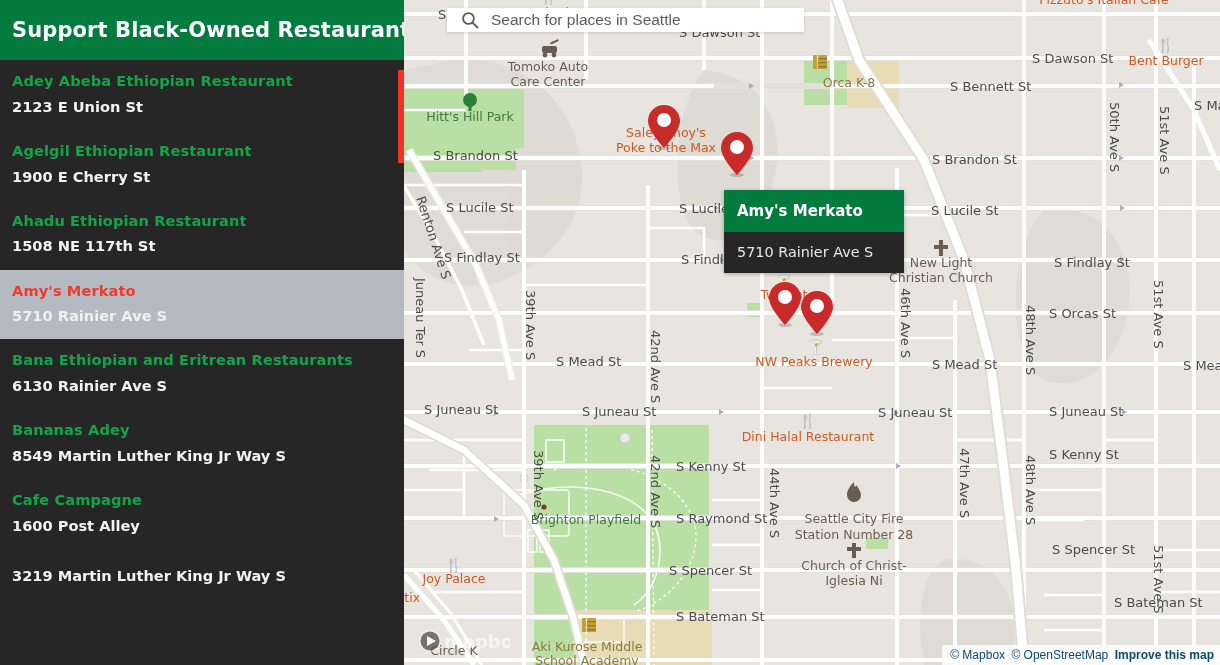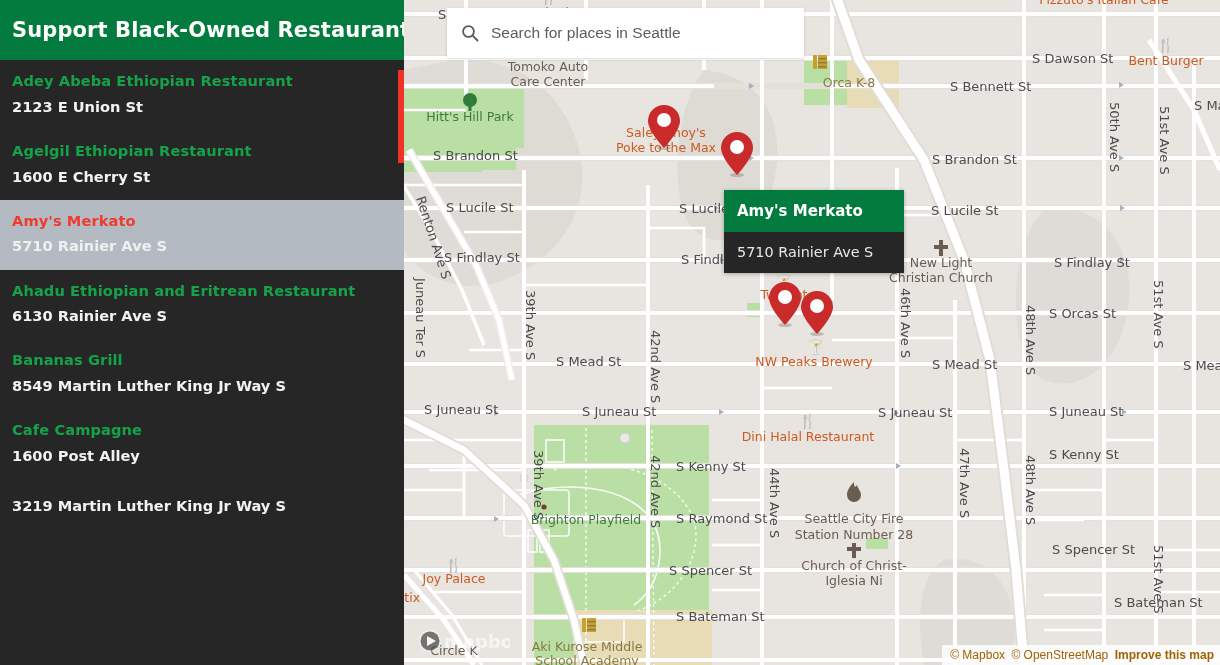--- a/index.html
+++ b/index.html
@@ -79,21 +79,21 @@
     width: 816px; height: 665px;
     background: #e6e2dd;
     overflow: hidden;
   }
   .map-canvas { position: absolute; inset: 0; }
   .map-canvas svg { display: block; }
 
   
   .searchbox {
     position: absolute; left: 447px; top: 8px;
-    width: 357px; height: 50px;
+    width: 357px; height: 24px;
     background: #ffffff;
     display: flex; align-items: center;
     padding-left: 14px;
     box-shadow: 0 1px 3px rgba(0,0,0,.15);
     z-index: 20;
   }
   .searchbox .mag { width: 18px; height: 18px; flex: 0 0 18px; }
   .search-input {
     border: 0; outline: 0;
     flex: 1;
@@ -133,21 +133,21 @@
   .mapbox-logo {
     position: absolute; left: 14px; bottom: 8px;
     z-index: 19; opacity: .72;
   }
   
   .attrib {
     position: absolute; right: 0; bottom: 0;
     background: rgba(255,255,255,.82);
     font-family: "Liberation Sans", sans-serif;
     font-size: 12px;
-    color: #a16207;
+    color: #0c4a6e;
     padding: 3px 6px 3px 8px;
     z-index: 19;
     white-space: nowrap;
   }
   .attrib b { font-weight: 700; }
   .attrib span { margin-right: 3px; }
 </style>
 </head>
 <body>
 
@@ -515,32 +515,36 @@
       <div class="sidebar-title">Support Black-Owned Restaurants</div>
     </div>
     <div class="listwrap">
       <div id="list-container">
           <div class="rest-item">
             <div class="name">Adey Abeba Ethiopian Restaurant</div>
             <div class="addr">2123 E Union St</div>
           </div>
           <div class="rest-item">
             <div class="name">Agelgil Ethiopian Restaurant</div>
-            <div class="addr">1600 E Cherry St</div>
+            <div class="addr">1900 E Cherry St</div>
+          </div>
+          <div class="rest-item">
+            <div class="name">Ahadu Ethiopian Restaurant</div>
+            <div class="addr">1508 NE 117th St</div>
           </div>
           <div class="rest-item selected">
             <div class="name">Amy's Merkato</div>
             <div class="addr">5710 Rainier Ave S</div>
           </div>
           <div class="rest-item">
-            <div class="name">Ahadu Ethiopian and Eritrean Restaurant</div>
+            <div class="name">Bana Ethiopian and Eritrean Restaurants</div>
             <div class="addr">6130 Rainier Ave S</div>
           </div>
           <div class="rest-item">
-            <div class="name">Bananas Grill</div>
+            <div class="name">Bananas Adey</div>
             <div class="addr">8549 Martin Luther King Jr Way S</div>
           </div>
           <div class="rest-item">
             <div class="name">Cafe Campagne</div>
             <div class="addr">1600 Post Alley</div>
           </div>
           <div class="rest-item">
             <div class="addr">3219 Martin Luther King Jr Way S</div>
           </div>
         </div>

